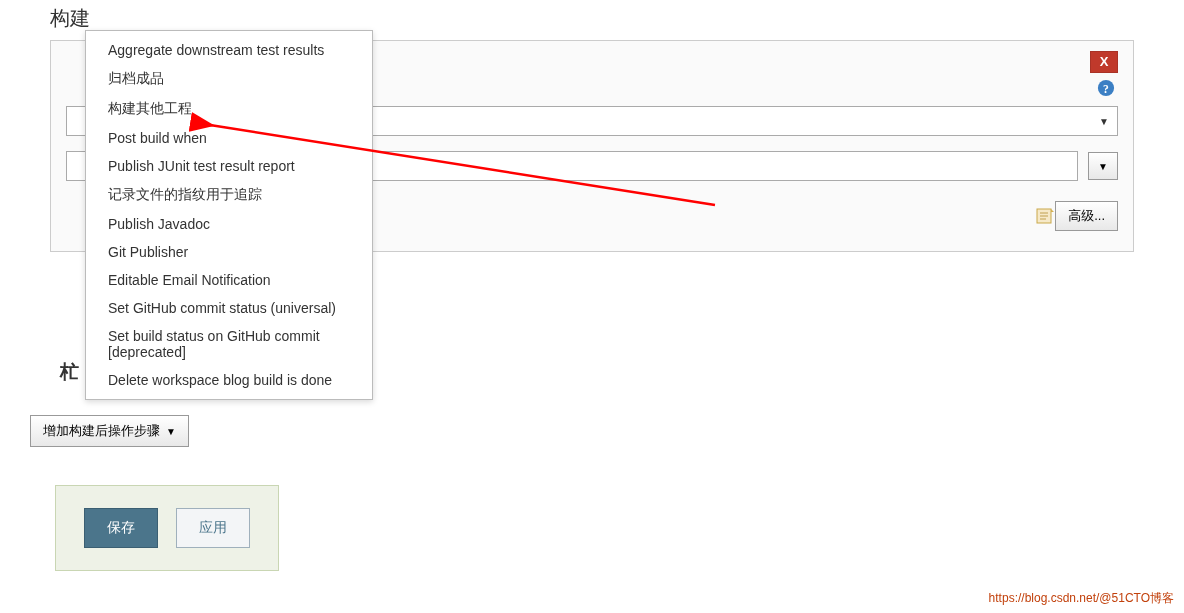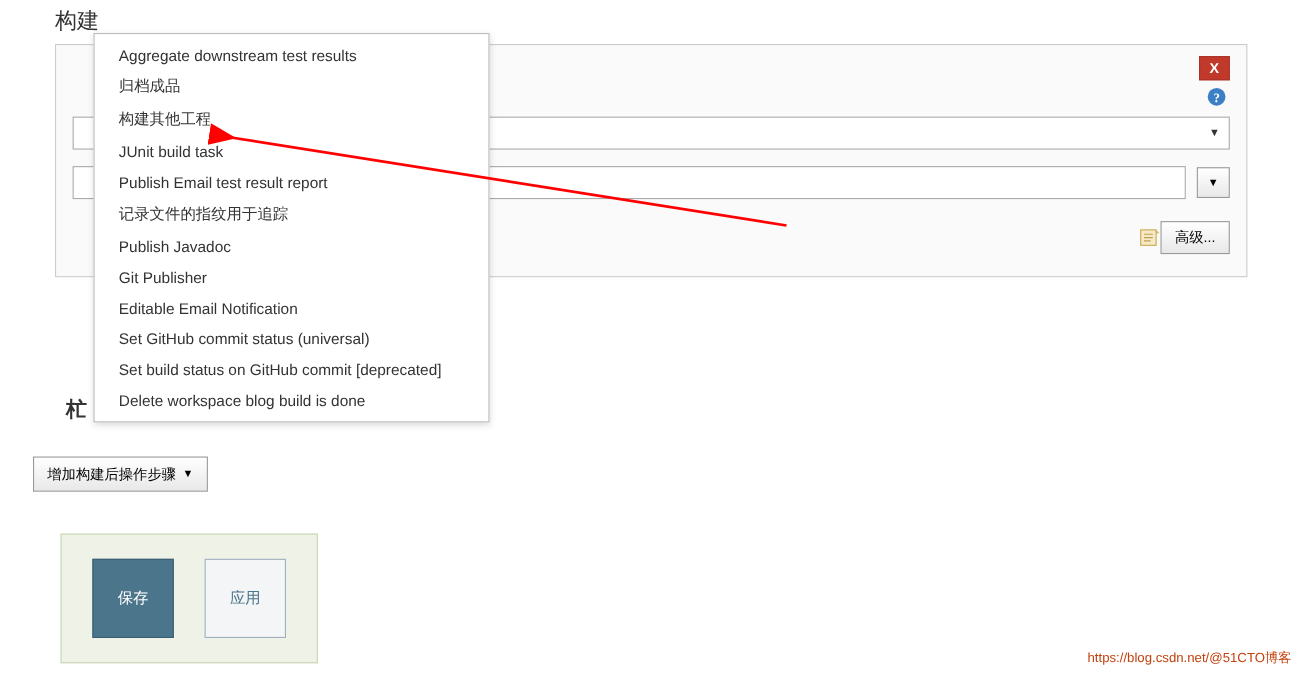--- a/index.html
+++ b/index.html
@@ -132,43 +132,43 @@
       font-weight: bold;
     }
     .save-bar {
       position: absolute;
       left: 55px;
       top: 485px;
       border: 1px solid #c9d6b3;
       background: #eef2e7;
       padding: 22px 28px;
       display: flex;
-      gap: 28px;
+      gap: 18px;
     }
     .btn-save {
       background: #4b758b;
       color: #fff;
       border: 1px solid #3b5f72;
       padding: 10px 22px;
       font-size: 14px;
       cursor: pointer;
     }
     .btn-apply {
       background: #f3f5f7;
       color: #4b758b;
       border: 1px solid #9fb0bc;
-      padding: 26px 22px;
+      padding: 10px 22px;
       font-size: 14px;
       cursor: pointer;
     }
     .dropdown-menu {
       position: absolute;
       left: 85px;
       top: 30px;
-      width: 360px;
+      width: 288px;
       background: #fff;
       border: 1px solid #bbb;
       box-shadow: 0 2px 6px rgba(0,0,0,0.15);
       z-index: 100;
       padding: 5px 0;
     }
     .dropdown-item {
       padding: 6px 22px;
       font-size: 14px;
       color: #333;
@@ -238,22 +238,22 @@
       <span>增加构建后操作步骤</span>
       <span class="add-step-caret">▼</span>
     </button>
   </div>
 </div>
 
 <div class="dropdown-menu">
   <div class="dropdown-item">Aggregate downstream test results</div>
   <div class="dropdown-item">归档成品</div>
   <div class="dropdown-item">构建其他工程</div>
-  <div class="dropdown-item">JUnit build task</div>
-  <div class="dropdown-item">Publish Email test result report</div>
+  <div class="dropdown-item">Post build when</div>
+  <div class="dropdown-item">Publish JUnit test result report</div>
   <div class="dropdown-item">记录文件的指纹用于追踪</div>
   <div class="dropdown-item">Publish Javadoc</div>
   <div class="dropdown-item">Git Publisher</div>
   <div class="dropdown-item">Editable Email Notification</div>
   <div class="dropdown-item">Set GitHub commit status (universal)</div>
   <div class="dropdown-item">Set build status on GitHub commit [deprecated]</div>
   <div class="dropdown-item">Delete workspace blog build is done</div>
 </div>
 
 <svg class="arrow-svg" width="560" height="120">

